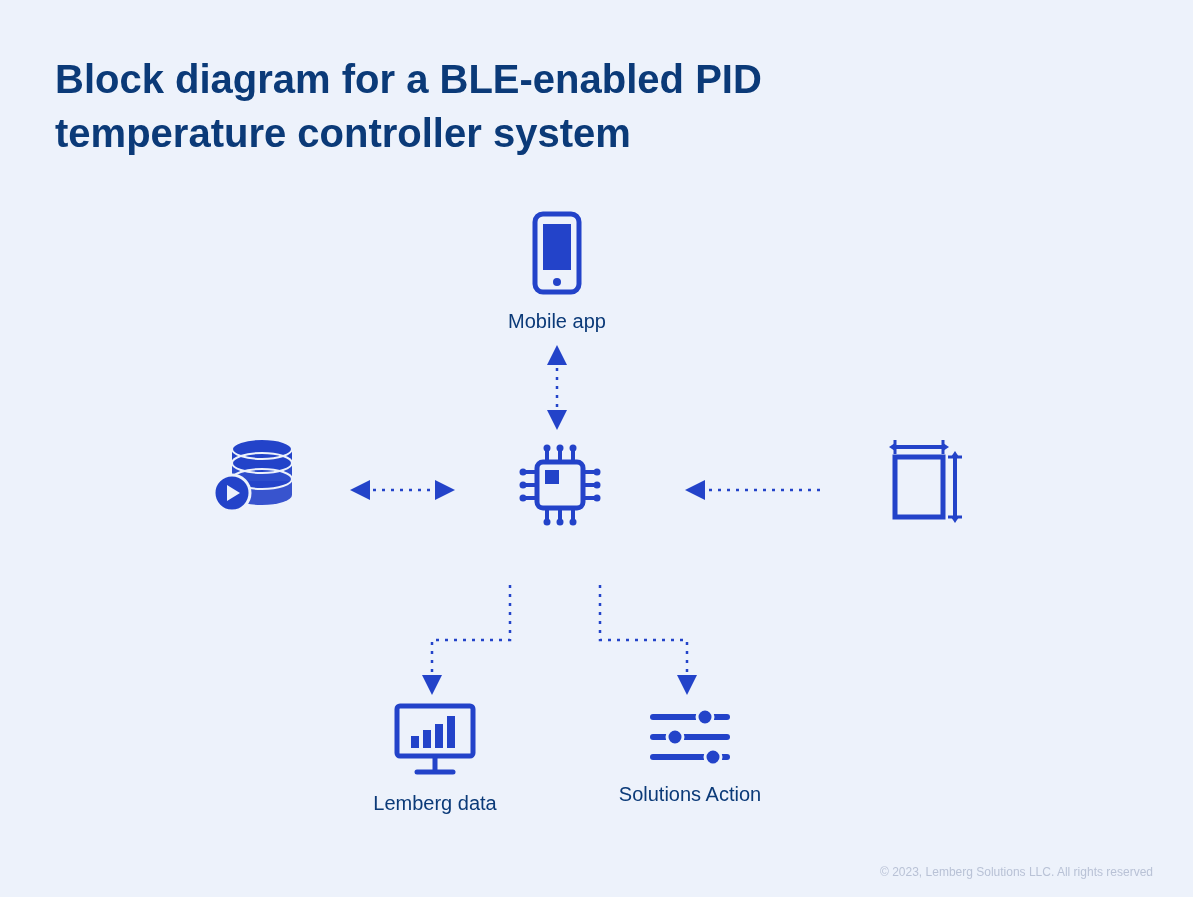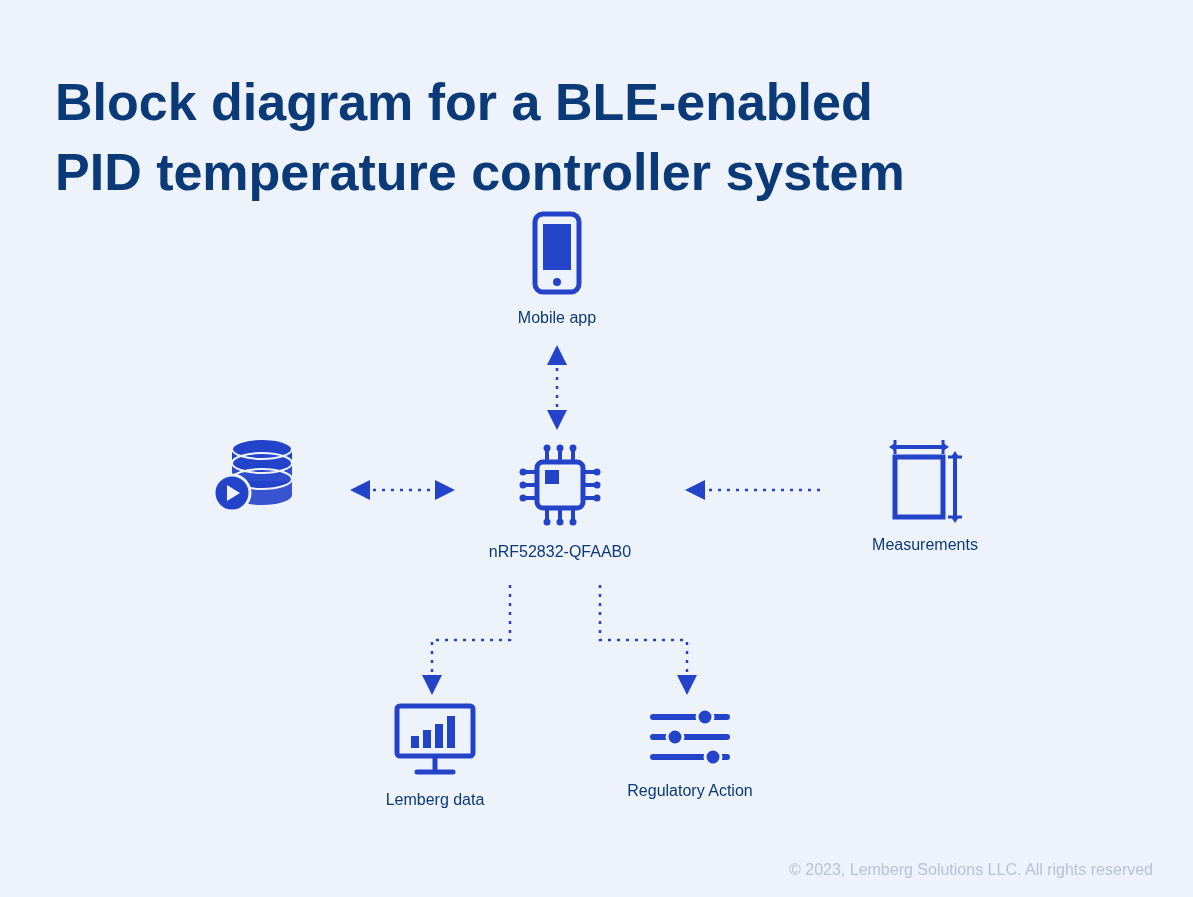--- a/index.html
+++ b/index.html
@@ -7,50 +7,50 @@
     width: 1193px;
     height: 897px;
     background: #edf2fb;
     font-family: -apple-system, BlinkMacSystemFont, "Segoe UI", Helvetica, Arial, sans-serif;
     position: relative;
     overflow: hidden;
   }
   .title {
     position: absolute;
     left: 55px;
-    top: 67px;
-    font-size: 52px;
+    top: 52px;
+    font-size: 40px;
     font-weight: 700;
     color: #0b3a78;
     line-height: 1.35;
     max-width: 900px;
   }
   .node {
     position: absolute;
     text-align: center;
     color: #2a3a7a;
   }
   .node-label {
-    font-size: 16px;
+    font-size: 20px;
     color: #0b3a78;
     margin-top: 12px;
     text-align: center;
     line-height: 1.3;
   }
   .icon-wrap {
     display: flex;
     align-items: center;
     justify-content: center;
   }
   svg { display: block; }
   .copyright {
     position: absolute;
     right: 40px;
     bottom: 18px;
-    font-size: 16px;
+    font-size: 12px;
     color: #b9c2d6;
   }
 </style>
 </head>
 <body>
 
 <h1 class="title">Block diagram for a BLE-enabled PID temperature controller system</h1>
 
 <div class="node" style="left:497px; top:210px; width:120px;">
   <div class="icon-wrap">
@@ -107,42 +107,40 @@
         <circle cx="8" cy="58" r="3.5" fill="#2343c9"></circle>
 
       <line x1="68" y1="32" x2="80" y2="32" stroke="#2343c9" stroke-width="4"></line>
         <circle cx="82" cy="32" r="3.5" fill="#2343c9"></circle>
       <line x1="68" y1="45" x2="80" y2="45" stroke="#2343c9" stroke-width="4"></line>
         <circle cx="82" cy="45" r="3.5" fill="#2343c9"></circle>
       <line x1="68" y1="58" x2="80" y2="58" stroke="#2343c9" stroke-width="4"></line>
         <circle cx="82" cy="58" r="3.5" fill="#2343c9"></circle>
     </svg>
   </div>
-  <div class="node-label">nRF52832-QFAAB0</div>
 </div>
 
 <div class="node" style="left:840px; top:437px; width:170px;">
   <div class="icon-wrap">
     <svg width="80" height="86" viewBox="0 0 80 86">
       <rect x="10" y="20" width="48" height="60" fill="none" stroke="#2343c9" stroke-width="5"></rect>
 
       <line x1="10" y1="10" x2="58" y2="10" stroke="#2343c9" stroke-width="4"></line>
       <polygon points="10,6 10,14 4,10" fill="#2343c9"></polygon>
       <polygon points="58,6 58,14 64,10" fill="#2343c9"></polygon>
       <line x1="10" y1="3" x2="10" y2="17" stroke="#2343c9" stroke-width="3"></line>
       <line x1="58" y1="3" x2="58" y2="17" stroke="#2343c9" stroke-width="3"></line>
 
       <line x1="70" y1="20" x2="70" y2="80" stroke="#2343c9" stroke-width="4"></line>
       <polygon points="66,20 74,20 70,14" fill="#2343c9"></polygon>
       <polygon points="66,80 74,80 70,86" fill="#2343c9"></polygon>
       <line x1="63" y1="20" x2="77" y2="20" stroke="#2343c9" stroke-width="3"></line>
       <line x1="63" y1="80" x2="77" y2="80" stroke="#2343c9" stroke-width="3"></line>
     </svg>
   </div>
-  <div class="node-label">Measurements</div>
 </div>
 
 <div class="node" style="left:350px; top:700px; width:170px;">
   <div class="icon-wrap">
     <svg width="88" height="78" viewBox="0 0 88 78">
       <rect x="6" y="6" width="76" height="50" rx="3" fill="none" stroke="#2343c9" stroke-width="5"></rect>
       <line x1="44" y1="56" x2="44" y2="70" stroke="#2343c9" stroke-width="5"></line>
       <line x1="26" y1="72" x2="62" y2="72" stroke="#2343c9" stroke-width="5" stroke-linecap="round"></line>
       <rect x="20" y="36" width="8" height="12" fill="#2343c9"></rect>
       <rect x="32" y="30" width="8" height="18" fill="#2343c9"></rect>
@@ -157,21 +155,21 @@
   <div class="icon-wrap">
     <svg width="90" height="66" viewBox="0 0 90 66">
       <line x1="8" y1="14" x2="82" y2="14" stroke="#2343c9" stroke-width="6" stroke-linecap="round"></line>
       <circle cx="60" cy="14" r="8" fill="#2343c9" stroke="#edf2fb" stroke-width="3"></circle>
       <line x1="8" y1="34" x2="82" y2="34" stroke="#2343c9" stroke-width="6" stroke-linecap="round"></line>
       <circle cx="30" cy="34" r="8" fill="#2343c9" stroke="#edf2fb" stroke-width="3"></circle>
       <line x1="8" y1="54" x2="82" y2="54" stroke="#2343c9" stroke-width="6" stroke-linecap="round"></line>
       <circle cx="68" cy="54" r="8" fill="#2343c9" stroke="#edf2fb" stroke-width="3"></circle>
     </svg>
   </div>
-  <div class="node-label">Regulatory Action</div>
+  <div class="node-label">Solutions Action</div>
 </div>
 
 <svg width="1193" height="897" style="position:absolute; left:0; top:0; pointer-events:none;">
   <defs>
     <marker id="arrowEnd" markerWidth="10" markerHeight="10" refX="6" refY="5" orient="auto">
       <polygon points="0,1 8,5 0,9" fill="#2343c9"></polygon>
     </marker>
     <marker id="arrowStart" markerWidth="10" markerHeight="10" refX="2" refY="5" orient="auto">
       <polygon points="8,1 0,5 8,9" fill="#2343c9"></polygon>
     </marker>

